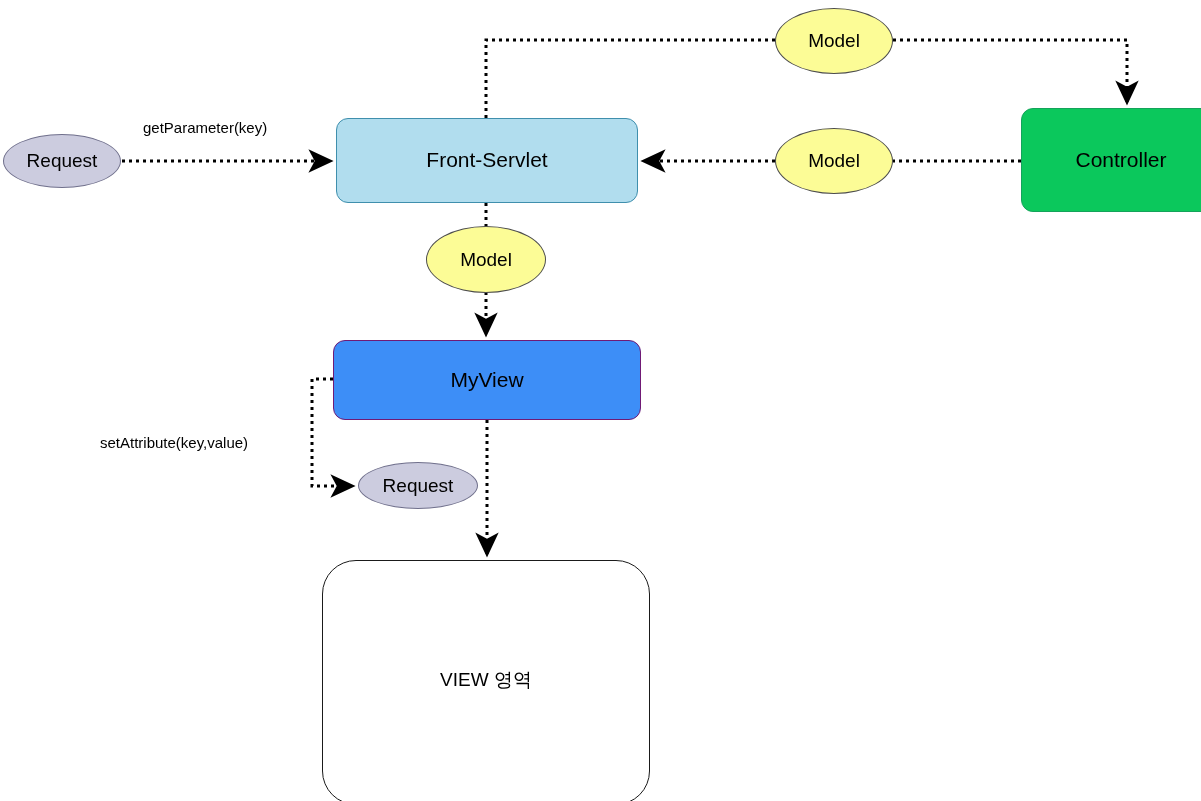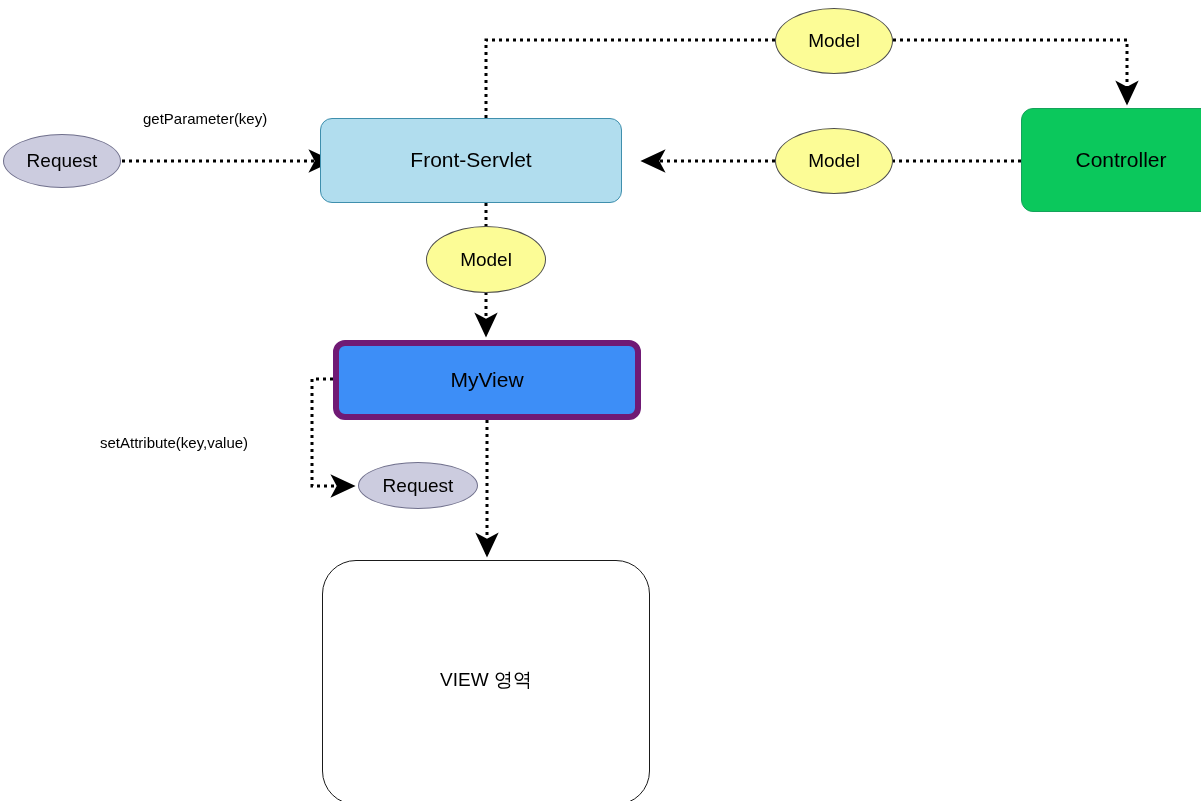--- a/index.html
+++ b/index.html
@@ -42,35 +42,35 @@
     border-radius: 50%;
   }
   .edge-label {
     position: absolute;
     color: #000000;
     white-space: nowrap;
     font-size: 15px;
   }
   
   .n-front-servlet {
-    left: 320px; top: 118px; width: 302px; height: 85px;
+    left: 336px; top: 118px; width: 302px; height: 85px;
     background: #b1ddee;
     border: 1px solid #3f8fad;
     font-size: 21px;
   }
   .n-controller {
     left: 1021px; top: 108px; width: 200px; height: 104px;
     background: #0bc85c;
     border: 1px solid #14a35b;
     font-size: 21px;
   }
   .n-myview {
     left: 333px; top: 340px; width: 308px; height: 80px;
     background: #3d8ef7;
-    border: 6px solid #701a75;
+    border: 1px solid #701a75;
     font-size: 21px;
   }
   .n-view-area {
     left: 322px; top: 560px; width: 328px; height: 245px;
     background: #ffffff;
     border: 1px solid #1a1a1a;
     border-radius: 34px;
     font-size: 19px;
     align-items: flex-start;
     padding-top: 108px;
@@ -105,21 +105,21 @@
     border: 1px solid #70708c;
     font-size: 19px;
   }
   .n-response {
     left: 494px; top: 462px; width: 119px; height: 47px;
     background: #ccccdf;
     border: 1px solid #70708c;
     font-size: 19px;
   }
   .lbl-getparameter {
-    left: 143px; top: 110px;
+    left: 143px; top: 119px;
   }
   .lbl-setattribute {
     left: 100px; top: 421px; margin-top: 13px;
   }
 </style>
 </head>
 <body>
 
 <div id="canvas">
 

